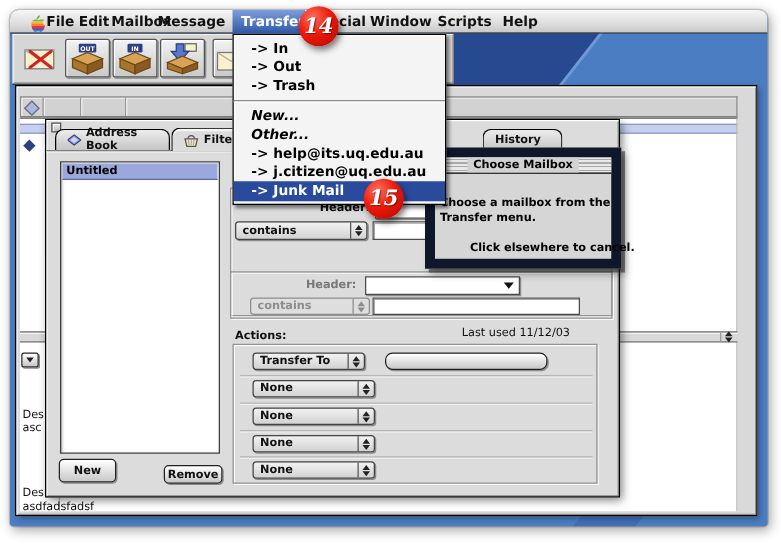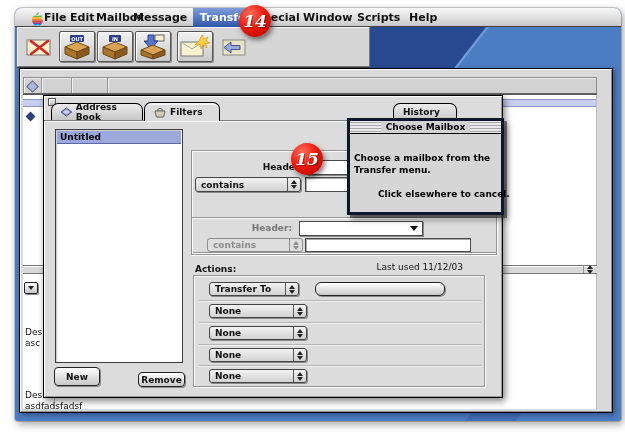--- a/index.html
+++ b/index.html
@@ -2,21 +2,21 @@
 <html><head>
 <meta charset="utf-8">
 <style>
   * { margin:0; padding:0; box-sizing:border-box; }
   html,body { width:625px; height:440px; }
   body { background:#fff; font-family:"DejaVu Sans","Liberation Sans",sans-serif; position:relative; overflow:hidden; }
 
   
   .screen { position:absolute; left:8px; top:8px; width:606px; height:413px;
     border-radius:7px 7px 3px 3px; overflow:hidden; background:#4b7dc3;
-    box-shadow:2px 3px 9px rgba(0,0,0,.38), 0 0 0 1px rgba(0,0,0,.18);margin-left:7px; }
+    box-shadow:2px 3px 9px rgba(0,0,0,.38), 0 0 0 1px rgba(0,0,0,.18); }
   .navy-band { position:absolute; left:330px; top:6px; width:120px; height:80px;
     background:#27498f; transform:skewX(-38deg); box-shadow:3px 0 0 #6f9ad8; }
   .navy-line { position:absolute; left:455px; top:392px; width:50px; height:30px;
     background:#3a66ad; transform:skewX(-38deg); opacity:.6; }
 
   
   .menubar { position:absolute; left:0; top:0; right:0; height:19px; z-index:40;
     background:linear-gradient(#f7f7f7,#d9d9d9 70%,#c7c7c7); border-bottom:1px solid #444; }
   .mitem { position:absolute; top:0; height:19px; line-height:19px; font-size:11px; font-weight:bold; color:#111; }
   .mitem.hl { background:linear-gradient(#7d9edc,#2f57a6); color:#fff; text-align:right; }
@@ -69,21 +69,21 @@
     background:linear-gradient(#ececec,#c6c6c6); display:flex; align-items:center; gap:4px; padding:0 9px;
     font-size:9px; font-weight:bold; color:#111; }
   .tab.active { top:7px; height:19px; background:#dcdcdc; z-index:3; box-shadow:inset 0 2px 0 #f6f6f6; }
   .listbox { position:absolute; background:#fff; border:1px solid #3d3d3d; box-shadow:inset 1px 1px 2px rgba(0,0,0,.25); }
   .listrow-sel { position:absolute; left:1px; right:1px; top:1px; height:13px; background:#9aa8dc;
     border-bottom:1px solid #5a68a8; font-size:9px; font-weight:bold; color:#000; padding-left:3px; line-height:13px; }
   .divline { position:absolute; height:1px; background:#b5b5b5; box-shadow:0 1px 0 #f2f2f2; }
 
   
   .windoid { position:absolute; left:332px; top:110px; width:157px; height:97px; z-index:30;
-    background:#d6d6d6; border:3px solid #0f172a; box-shadow:3px 3px 0 rgba(35,35,35,.55), 4px 5px 6px rgba(0,0,0,.35); }
+    background:#d6d6d6; border:8px solid #0f172a; box-shadow:3px 3px 0 rgba(35,35,35,.55), 4px 5px 6px rgba(0,0,0,.35); }
   .wd-title { position:absolute; left:0; right:0; top:0; height:13px;
     background:repeating-linear-gradient(180deg,#e9e9e9 0 1px,#a9a9a9 1px 2px,#e9e9e9 2px 3px); border-bottom:1px solid #000;
     display:flex; align-items:center; justify-content:center; }
   .wd-title span { background:#d2d2d2; padding:0 5px; font-size:9px; font-weight:bold; color:#000; line-height:12px; }
   .wd-line { position:absolute; font-size:9px; font-weight:bold; color:#000; white-space:nowrap; }
 
   
   .dropdown { position:absolute; left:178px; top:19px; width:171px; height:137px; z-index:50;
     background:#f4f4f4; border:1px solid #000; box-shadow:inset 1px 1px 0 #fff, 2px 2px 3px rgba(0,0,0,.5);
     padding-top:3px; }
@@ -327,17 +327,28 @@
 
   <div class="windoid">
     <div class="wd-title">
       <span>Choose Mailbox</span>
     </div>
     <span class="wd-line" style="left:4px;top:32px">Choose a mailbox from the</span>
     <span class="wd-line" style="left:4px;top:44px">Transfer menu.</span>
     <span class="wd-line" style="left:28px;top:68px">Click elsewhere to cancel.</span>
   </div>
 
+  <div class="dropdown">
+    <div class="ditem">-&gt; In</div>
+    <div class="ditem">-&gt; Out</div>
+    <div class="ditem">-&gt; Trash</div>
+    <div class="dsep"></div>
+    <div class="ditem it">New...</div>
+    <div class="ditem it">Other...</div>
+    <div class="ditem">-&gt; help@its.uq.edu.au</div>
+    <div class="ditem">-&gt; j.citizen@uq.edu.au</div>
+    <div class="ditem sel" style="height:16px;line-height:16px">-&gt; Junk Mail</div>
+  </div>
 
 </div>
 
 <div class="badge" style="left:239px;top:5px">14</div>
 <div class="badge" style="left:291px;top:143px">15</div>
 
 </body></html>

